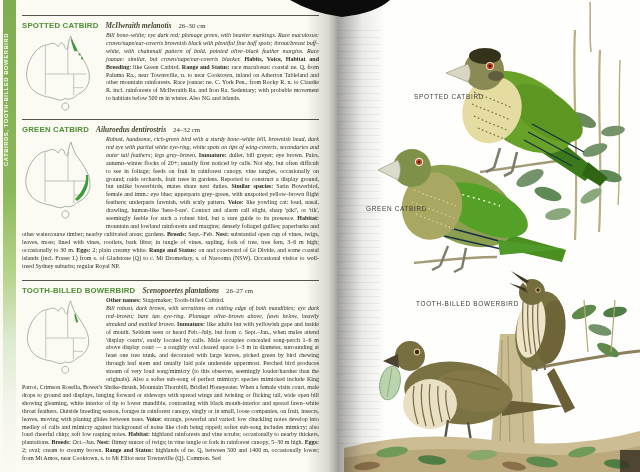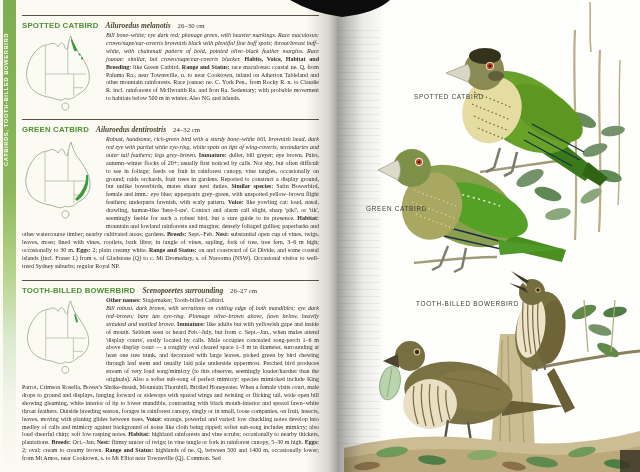--- a/index.html
+++ b/index.html
@@ -54,21 +54,21 @@
   <div id="left-page">
     <div id="sidebar-band">
       <div class="vtext">CATBIRDS, TOOTH-BILLED BOWERBIRD</div>
     </div>
 
     <div id="left-content">
 
       <div class="section" id="section-1">
         <div class="sec-header">
           <span class="sec-name">SPOTTED CATBIRD</span>
-          <span class="sec-sci">Ailuroedus melanotis</span>
+          <span class="sec-sci">McIlwraith melanotis</span>
           <span class="sec-size">26–30 cm</span>
         </div>
         <svg class="aus-map" width="78" height="82" viewBox="0 0 78 84">
           <path class="map-line" d="M49,3 C50,7 52,12 54,16 C58,21 62,27 65,33 C68,39 69,46 67,52 C65,57 61,61 56,63 C52,67 47,69 43,67 C39,71 33,67 28,66 C21,65 13,62 9,57 C5,52 3,45 4,39 C5,31 8,25 12,20 C16,15 21,12 26,12 C30,9 34,11 36,14 C38,10 40,9 42,12 C43,15 44,18 46,16 C46,12 47,7 49,3 Z"></path>
           <path class="map-line" d="M42,72 C45,71 47,73 47,76 C46,79 43,80 41,78 C39,76 40,73 42,72 Z"></path>
           <path class="map-border" d="M23,13 L23,63 M23,42 L65,42 M46,13 L46,42 M52,42 L52,64 M52,56 L62,56"></path>
           <path class="map-range" d="M50,6 C52,10 54,14 56,18 L53,19 C51,15 50,10 49,7 Z"></path>
           <circle class="map-range" cx="58" cy="22" r="1.1"></circle>
           <circle class="map-range" cx="60.5" cy="26" r="1.1"></circle>
         </svg>
@@ -86,21 +86,21 @@
           <path class="map-line" d="M42,72 C45,71 47,73 47,76 C46,79 43,80 41,78 C39,76 40,73 42,72 Z"></path>
           <path class="map-border" d="M23,13 L23,63 M23,42 L65,42 M46,13 L46,42 M52,42 L52,64 M52,56 L62,56"></path>
           <path class="map-range" d="M66,36 C67,42 66,48 63,53 C61,57 58,60 55,62 L53,60 C57,56 60,52 62,47 C64,43 64,39 64,36 Z"></path>
         </svg>
         <p class="body-text"><span class="rt-i">Robust, handsome, rich-green bird with a sturdy bone–white bill, brownish head, dark red eye with partial white eye-ring, white spots on tips of wing-coverts, secondaries and outer tail feathers; legs grey–brown. </span><span class="rt-b">Immature: </span><span>duller, bill greyer; eye brown. Pairs, autumn–winter flocks of 20+; usually first noticed by calls. Not shy, but often difficult to see in foliage; feeds on fruit in rainforest canopy, vine tangles, occasionally on ground; raids orchards, fruit trees in gardens. Reported to construct a display ground, but unlike bowerbirds, mates share nest duties. </span><span class="rt-b">Similar species: </span><span>Satin Bowerbird, female and imm.: eye blue; upperparts grey–green, with unspotted yellow–brown flight feathers; underparts fawnish, with scaly pattern. </span><span class="rt-b">Voice: </span><span>like yowling cat: loud, nasal, drawling, human-like 'here-I-are'. Contact and alarm call slight, sharp 'pik!', or 'tik', seemingly feeble for such a robust bird, but a sure guide to its presence. </span><span class="rt-b">Habitat: </span><span>mountain and lowland rainforests and margins; densely foliaged gullies; paperbarks and other watercourse timber; nearby cultivated areas; gardens. </span><span class="rt-b">Breeds: </span><span>Sept.–Feb. </span><span class="rt-b">Nest: </span><span>substantial open cup of vines, twigs, leaves, moss; lined with vines, rootlets, bark fibre; in tangle of vines, sapling, fork of tree, tree fern, 3–6 m high; occasionally to 30 m. </span><span class="rt-b">Eggs: </span><span>2; plain creamy white. </span><span class="rt-b">Range and Status: </span><span>on and coastward of Gt Divide, and some coastal islands (incl. Fraser I.) from s. of Gladstone (Q) to c. Mt Dromedary, s. of Narooma (NSW). Occasional visitor to well-treed Sydney suburbs; regular Royal NP.</span></p>
       </div>
 
       <div class="section" id="section-3">
         <div class="sec-header">
           <span class="sec-name">TOOTH-BILLED BOWERBIRD</span>
-          <span class="sec-sci">Scenopoeetes surrounding</span>
+          <span class="sec-sci">Scenopoeetes plantations</span>
           <span class="sec-size">26–27 cm</span>
         </div>
         <svg class="aus-map" width="78" height="80" viewBox="0 0 78 84">
           <path class="map-line" d="M49,3 C50,7 52,12 54,16 C58,21 62,27 65,33 C68,39 69,46 67,52 C65,57 61,61 56,63 C52,67 47,69 43,67 C39,71 33,67 28,66 C21,65 13,62 9,57 C5,52 3,45 4,39 C5,31 8,25 12,20 C16,15 21,12 26,12 C30,9 34,11 36,14 C38,10 40,9 42,12 C43,15 44,18 46,16 C46,12 47,7 49,3 Z"></path>
           <path class="map-line" d="M42,72 C45,71 47,73 47,76 C46,79 43,80 41,78 C39,76 40,73 42,72 Z"></path>
           <path class="map-border" d="M23,13 L23,63 M23,42 L65,42 M46,13 L46,42 M52,42 L52,64 M52,56 L62,56"></path>
           <path class="map-range" d="M54,16 C55,19 56,22 57,25 L55,26 C54,22 53,19 53,17 Z"></path>
         </svg>
         <p class="body-text"><span class="rt-b">Other names: </span><span>Stagemaker; Tooth-billed Catbird.</span></p>
         <p class="body-text"><span class="rt-i">Bill robust, dark brown, with serrations on cutting edge of both mandibles; eye dark red–brown; bare tan eye-ring. Plumage olive–brown above, fawn below, heavily streaked and mottled brown. </span><span class="rt-b">Immature: </span><span>like adults but with yellowish gape and inside of mouth. Seldom seen or heard Feb.–July, but from c. Sept.–Jan., when males attend 'display courts', easily located by calls. Male occupies concealed song-perch 1–6 m above display court — a roughly oval cleared space 1–3 m in diameter, surrounding at least one tree trunk, and decorated with large leaves, picked green by bird chewing through leaf stem and usually laid pale underside uppermost. Perched bird produces stream of very loud song/mimicry (to this observer, seemingly louder/harsher than the originals). Also a softer sub-song of perfect mimicry: species mimicked include King Parrot, Crimson Rosella, Bower's Shrike-thrush, Mountain Thornbill, Bridled Honeyeater. When a female visits court, male drops to ground and displays, lunging forward or sideways with spread wings and twisting or flicking tail, wide open bill showing gleaming, white interior of tip to lower mandible, contrasting with black mouth-interior and spread fawn–white throat feathers. Outside breeding season, forages in rainforest canopy, singly or in small, loose companies, on fruit, insects, leaves, moving with planing glides between trees. </span><span class="rt-b">Voice: </span><span>strange, powerful and varied: low chuckling notes develop into medley of calls and mimicry against background of noise like cloth being ripped; softer sub-song includes mimicry; also loud cheerful chirp; soft low rasping notes. </span><span class="rt-b">Habitat: </span><span>highland rainforests and vine scrubs; occasionally to nearby thickets, plantations. </span><span class="rt-b">Breeds: </span><span>Oct.–Jan. </span><span class="rt-b">Nest: </span><span>flimsy saucer of twigs; in vine tangle or fork in rainforest canopy, 5–30 m high. </span><span class="rt-b">Eggs: </span><span>2; oval; cream to creamy brown. </span><span class="rt-b">Range and Status: </span><span>highlands of ne. Q, between 500 and 1400 m, occasionally lower; from Mt Amos, near Cooktown, s. to Mt Elliot near Townsville (Q). Common. Sed</span></p>

